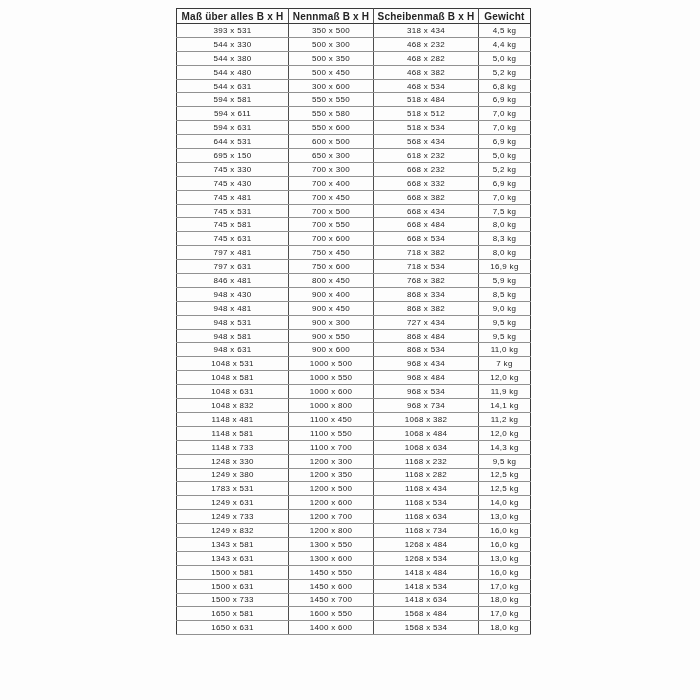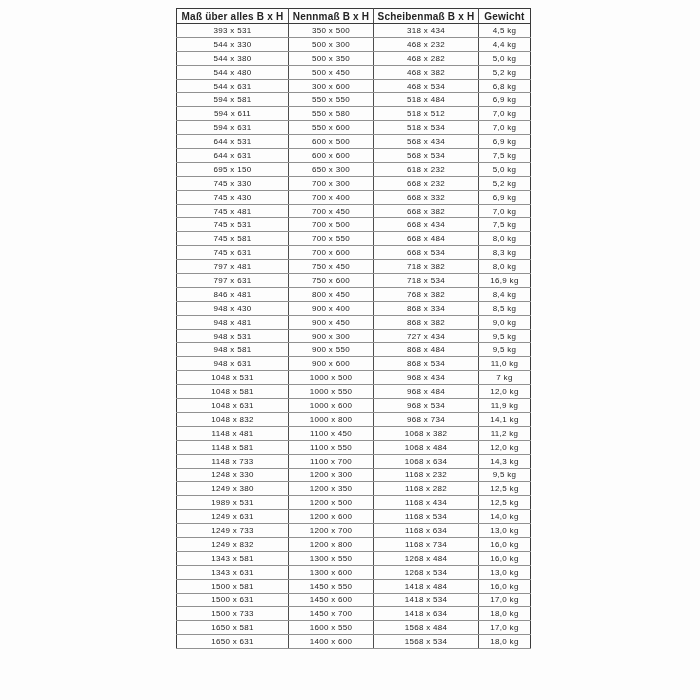--- a/index.html
+++ b/index.html
@@ -126,26 +126,20 @@
           <td>518 x 534</td>
           <td>7,0 kg</td>
         </tr>
         <tr>
           <td>644 x 531</td>
           <td>600 x 500</td>
           <td>568 x 434</td>
           <td>6,9 kg</td>
         </tr>
         <tr>
-          <td>644 x 631</td>
-          <td>600 x 600</td>
-          <td>568 x 534</td>
-          <td>7,5 kg</td>
-        </tr>
-        <tr>
           <td>695 x 150</td>
           <td>650 x 300</td>
           <td>618 x 232</td>
           <td>5,0 kg</td>
         </tr>
         <tr>
           <td>745 x 330</td>
           <td>700 x 300</td>
           <td>668 x 232</td>
           <td>5,2 kg</td>
@@ -189,21 +183,21 @@
         <tr>
           <td>797 x 631</td>
           <td>750 x 600</td>
           <td>718 x 534</td>
           <td>16,9 kg</td>
         </tr>
         <tr>
           <td>846 x 481</td>
           <td>800 x 450</td>
           <td>768 x 382</td>
-          <td>8,4 kg</td>
+          <td>5,9 kg</td>
         </tr>
         <tr>
           <td>948 x 430</td>
           <td>900 x 400</td>
           <td>868 x 334</td>
           <td>8,5 kg</td>
         </tr>
         <tr>
           <td>948 x 481</td>
           <td>900 x 450</td>
@@ -276,21 +270,21 @@
           <td>1168 x 232</td>
           <td>9,5 kg</td>
         </tr>
         <tr>
           <td>1249 x 380</td>
           <td>1200 x 350</td>
           <td>1168 x 282</td>
           <td>12,5 kg</td>
         </tr>
         <tr>
-          <td>1989 x 531</td>
+          <td>1783 x 531</td>
           <td>1200 x 500</td>
           <td>1168 x 434</td>
           <td>12,5 kg</td>
         </tr>
         <tr>
           <td>1249 x 631</td>
           <td>1200 x 600</td>
           <td>1168 x 534</td>
           <td>14,0 kg</td>
         </tr>

